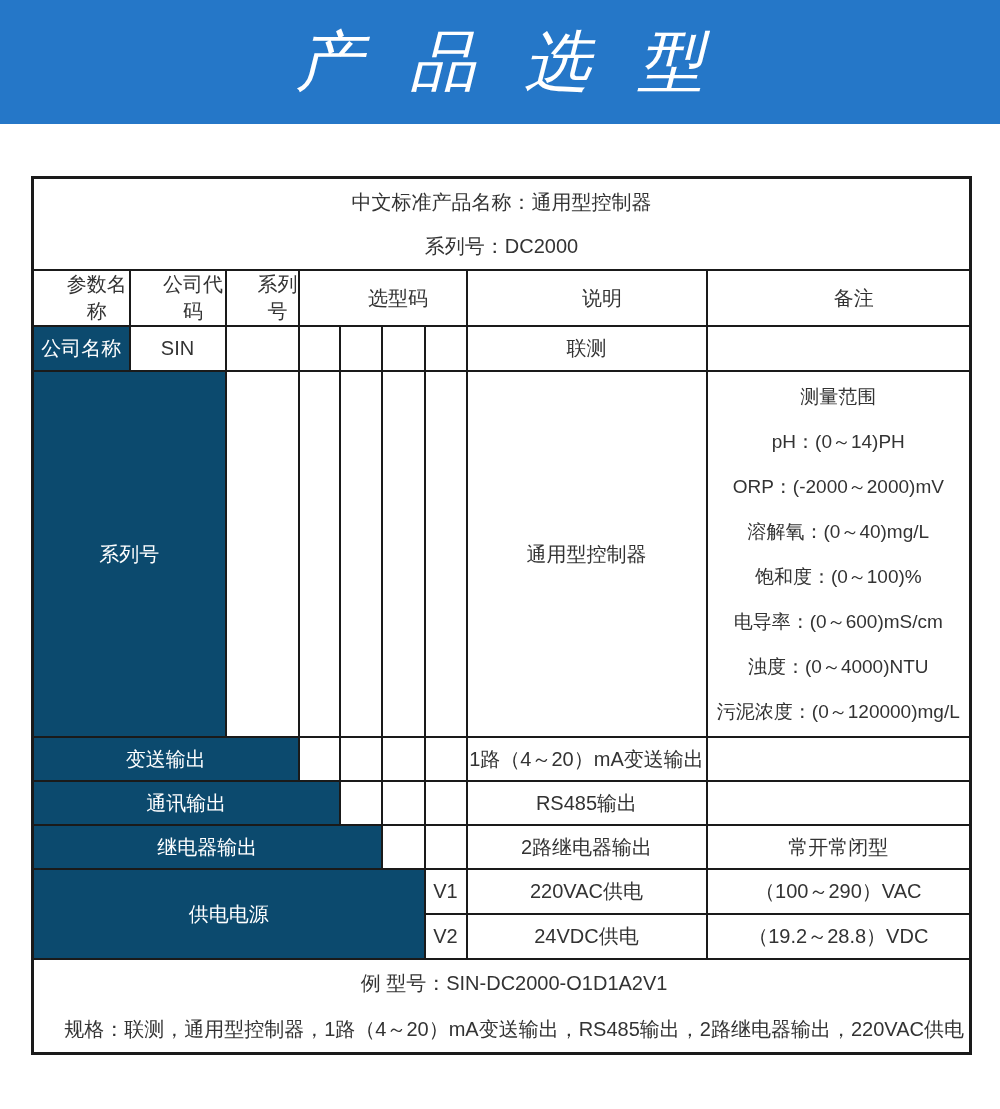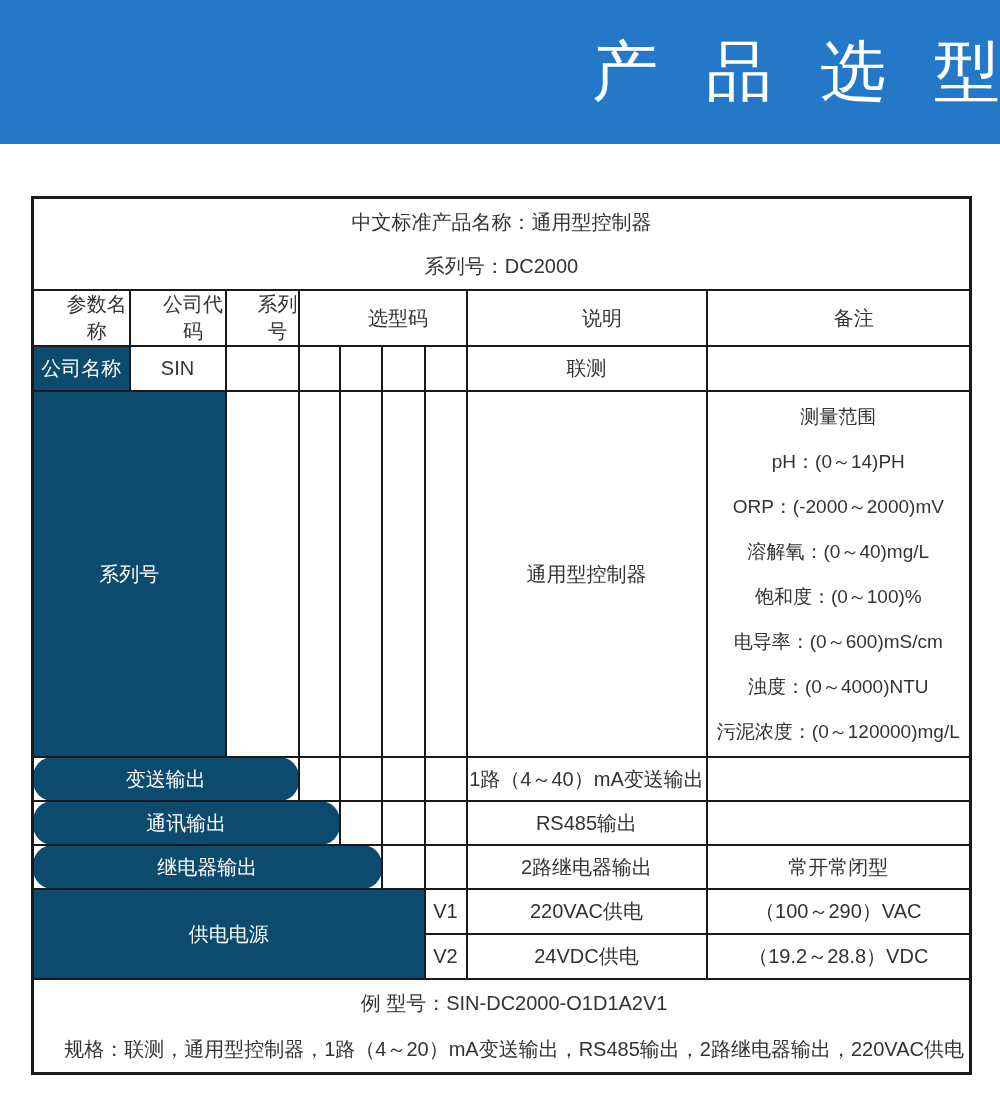--- a/index.html
+++ b/index.html
@@ -6,25 +6,26 @@
     margin: 0;
     padding: 0;
     background: #ffffff;
     width: 1000px;
     height: 1109px;
     font-family: "Liberation Sans", "DejaVu Sans", sans-serif;
     color: #333333;
   }
   .banner {
     width: 1000px;
-    height: 144px;
+    height: 124px;
     background: #2577C8;
     display: flex;
     align-items: center;
-    justify-content: flex-end;
+    justify-content: center;
+    font-style: italic;
   }
   .banner-title {
     color: #ffffff;
     font-size: 66px;
     font-weight: 500;
     letter-spacing: 48px;
     margin-right: -48px;
     white-space: nowrap;
   }
   table.spec {
@@ -44,21 +45,21 @@
   }
   td.blue {
     background: #0c4a6e;
     color: #ffffff;
   }
   tr.r-title td { height: 90px; }
   .title-line { line-height: 44px; }
   tr.r-head td { height: 44px; padding-left: 31px; }
   tr.r-company td { height: 43px; }
   tr.r-series td { height: 364px; }
-  tr.r-step td { height: 42px; border-radius: 20px; }
+  tr.r-step td { height: 42px; }
   tr.r-power td { height: 43px; }
   tr.r-example td { height: 92px; }
   .remark-lines div {
     line-height: 45px;
     font-size: 19px;
     white-space: nowrap;
   }
   td.example-cell {
     text-align: left;
     padding-left: 7px;
@@ -140,21 +141,21 @@
       </div>
     </td>
   </tr>
 
   <tr class="r-step">
     <td class="blue" colspan="3">变送输出</td>
     <td></td>
     <td></td>
     <td></td>
     <td></td>
-    <td>1路（4～40）mA变送输出</td>
+    <td>1路（4～20）mA变送输出</td>
     <td></td>
   </tr>
 
   <tr class="r-step">
     <td class="blue" colspan="4">通讯输出</td>
     <td></td>
     <td></td>
     <td></td>
     <td>RS485输出</td>
     <td></td>

